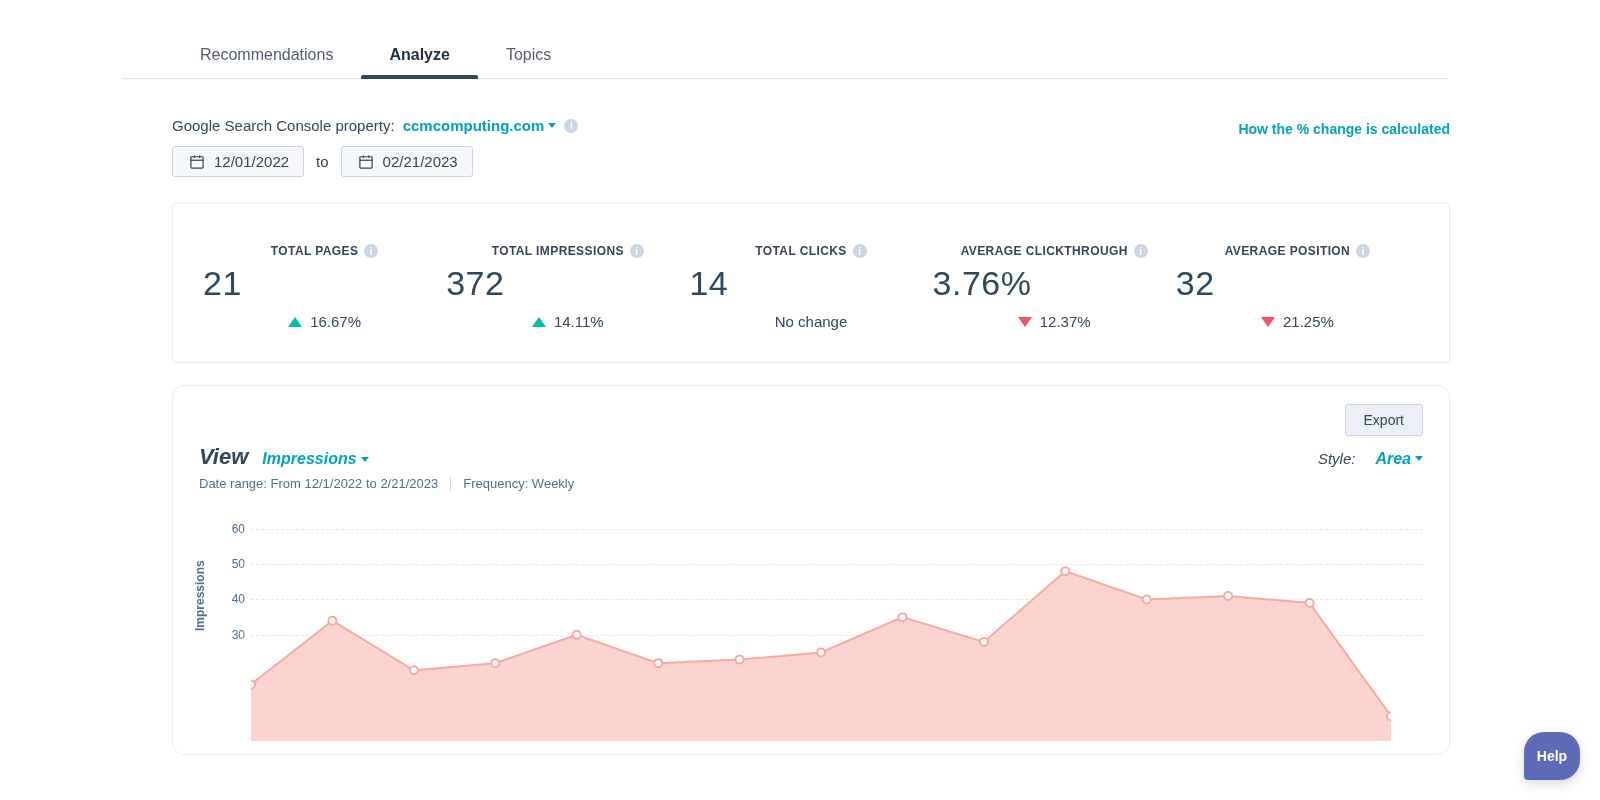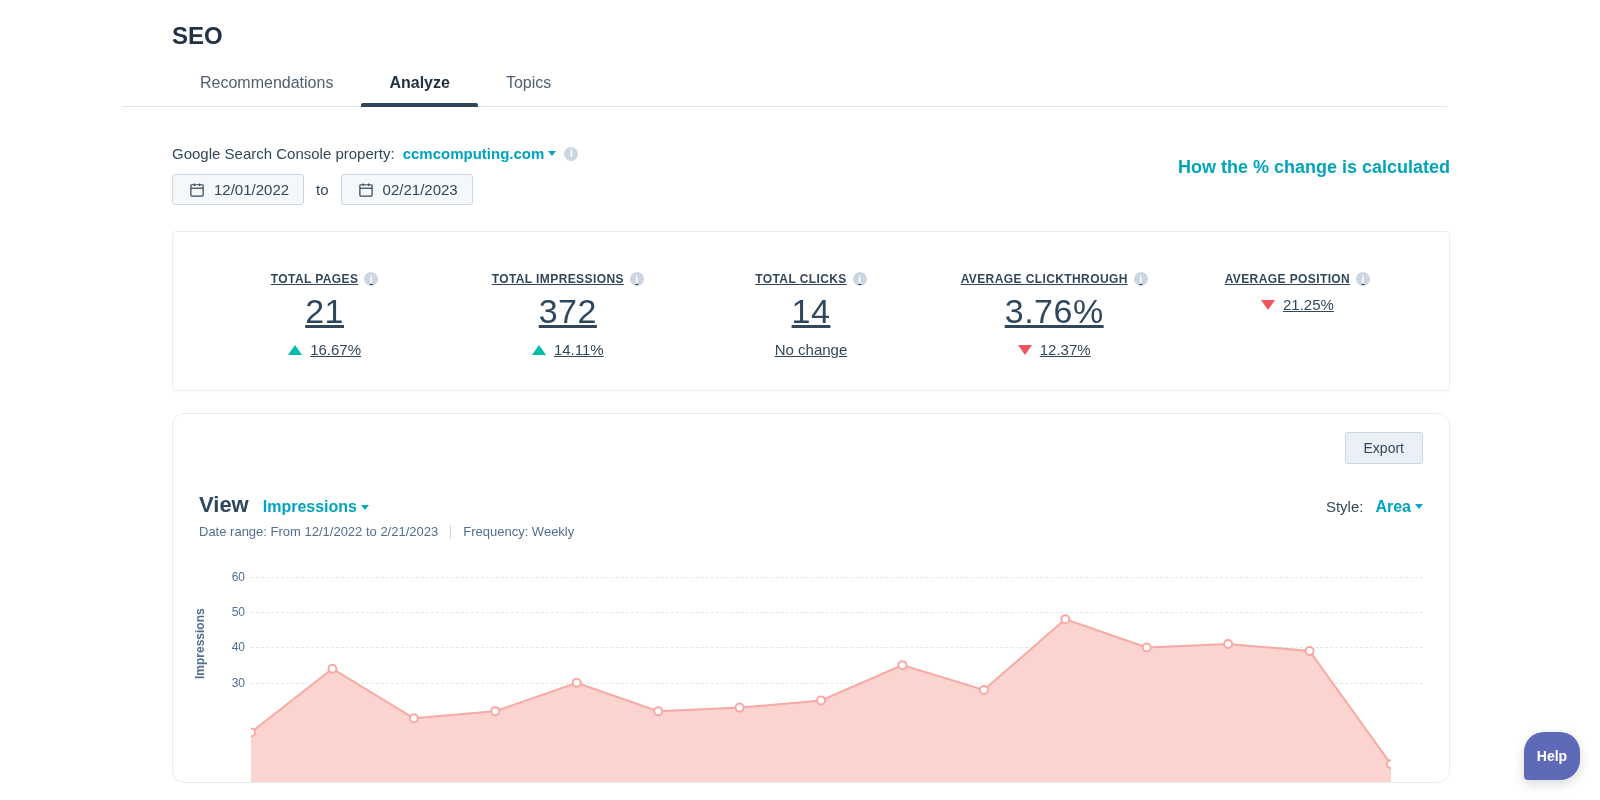--- a/index.html
+++ b/index.html
@@ -9,56 +9,55 @@
 h1.page-title { font-size: 24px; font-weight: 700; color: #213245; }
 .tabs { display:flex; gap:0; margin-top:14px; border-bottom:1px solid #dfe3eb; margin-left:-50px; padding-left:50px; width:1325px;}
 .tab { padding: 10px 28px 14px 28px; font-size:16px; color:#516070; cursor:pointer; position:relative; }
 .tab.active { color:#213245; font-weight:600; }
 .tab.active::after { content:""; position:absolute; left:0; right:0; bottom:-1px; height:4px; background:#2e475d; border-radius:2px 2px 0 0;}
 .content { padding: 38px 150px 0 172px; }
 .topline { display:flex; justify-content:space-between; align-items:flex-start; }
 .gsc-line { font-size:15px; color:#33475b; display:flex; align-items:center; gap:8px;}
 .prop-link { color:#00a4bd; font-weight:600; cursor:pointer; display:inline-flex; align-items:center; gap:4px;}
 .info-circle { width:14px; height:14px; border-radius:50%; background:#cbd6e2; color:#fff; font-size:10px; display:inline-flex; align-items:center; justify-content:center; font-weight:700; cursor:pointer;}
-.how-link { color:#00a4bd; font-weight:600; font-size:18px; cursor:pointer; margin-top:12px;}
+.how-link { color:#00a4bd; font-weight:600; font-size:14px; cursor:pointer; margin-top:4px;}
 .date-row { margin-top:12px; display:flex; align-items:center; gap:12px; }
 .date-pick { border:1px solid #cbd6e2; background:#f5f8fa; padding:6px 14px 6px 17px; border-radius:3px; display:flex; align-items:center; gap:10px; font-size:15px; color:#33475b; cursor:pointer;}
 .cal-icon { width:14px; height:14px; display:inline-block;}
 .to { font-size:15px; color:#33475b;}
 .metrics-card { margin-top:26px; border:1px solid #eaedf0; border-radius:4px; padding:40px 30px 32px 30px; display:flex; justify-content:space-around; background:#fff; box-shadow: 0 1px 2px rgba(0,0,0,0.02);}
-.metric { text-align:center; flex:1;text-decoration:underline; }
+.metric { text-align:left; flex:1; }
 .metric-label { font-size:12px; font-weight:700; letter-spacing:0.4px; color:#33475b; display:flex; align-items:center; justify-content:center; gap:6px;}
 .metric-value { font-size:34px; font-weight:400; color:#2e475d; margin-top:6px; letter-spacing:0.5px;}
 .metric-change { margin-top:10px; font-size:15px; color:#33475b; display:flex; align-items:center; justify-content:center; gap:8px;}
 .tri-up { width:0; height:0; border-left:7px solid transparent; border-right:7px solid transparent; border-bottom:10px solid #00bda5; display:inline-block;}
 .tri-down { width:0; height:0; border-left:7px solid transparent; border-right:7px solid transparent; border-top:10px solid #f2545b; display:inline-block;}
 .chart-card { margin-top:22px; border:1px solid #eaedf0; border-radius:12px; padding:18px 26px 0 26px; background:#fff; position:relative; height:370px; overflow:hidden;}
 .export-btn-wrap { display:flex; justify-content:flex-end; }
 .export-btn { border:1px solid #cbd6e2; background:#eaf0f6; color:#33475b; font-size:14px; padding:7px 18px; border-radius:3px; cursor:pointer;}
-.view-row { display:flex; align-items:baseline; gap:14px; margin-top:28px; justify-content:space-between;}
+.view-row { display:flex; align-items:baseline; gap:14px; margin-top:8px; justify-content:space-between;font-style:italic;}
 .view-left { display:flex; align-items:baseline; gap:14px;}
 .view-title { font-size:22px; font-weight:700; color:#2e475d;}
 .view-select { color:#00a4bd; font-weight:600; font-size:16px; display:inline-flex; align-items:center; gap:4px; cursor:pointer;}
-.style-row { font-size:15px; color:#33475b; display:flex; align-items:center; gap:12px;}
+.style-row { font-size:15px; color:#33475b; display:flex; align-items:center; gap:20px;}
 .meta-row { font-size:13px; color:#516f90; margin-top:6px; display:flex; align-items:center; gap:12px;}
 .meta-sep { width:1px; height:14px; background:#cbd6e2;}
 .chart-area { position:relative; margin-top:20px; height:230px; padding-left:52px;}
 .y-axis-label { position:absolute; left:-6px; top:120px; transform:rotate(-90deg); transform-origin:left top; font-size:12px; color:#516f90; font-weight:600;}
 .y-tick { position:absolute; left:22px; font-size:12px; color:#516f90; width:24px; text-align:right;}
 .grid-line { position:absolute; left:52px; right:0; height:0; border-top:1px dashed #e3e8ee;}
 svg.chartsvg { position:absolute; left:52px; right:0; top:0; height:230px;}
 .help-btn { position:fixed; right:20px; bottom:20px; background:#5e6ab8; color:#fff; width:56px; height:48px; border-radius:20px 20px 20px 4px; display:flex; align-items:center; justify-content:center; font-size:14px; font-weight:600; cursor:pointer; box-shadow:0 4px 12px rgba(0,0,0,0.15);}
 .caret { width:0; height:0; border-left:4px solid transparent; border-right:4px solid transparent; border-top:5px solid currentColor; display:inline-block;}
 </style>
 </head>
 <body>
 
 <div class="page">
   <div class="header-region">
-    <h1 class="page-title">SEO</h1>
     <div class="tabs">
         <div class="tab">Recommendations</div>
         <div class="tab active">Analyze</div>
         <div class="tab">Topics</div>
       </div>
   </div>
 
   <div class="content">
     <div class="topline">
       <div>
@@ -137,20 +136,21 @@
           <div class="metric-change">
             <span class="tri-down"></span>
             <span>12.37%</span>
           </div>
         </div>
         <div class="metric">
           <div class="metric-label">
             <span>AVERAGE POSITION</span>
             <span class="info-circle">i</span>
           </div>
+          <div class="metric-value">32</div>
           <div class="metric-change">
             <span class="tri-down"></span>
             <span>21.25%</span>
           </div>
         </div>
       </div>
 
     <div class="chart-card">
       <div class="export-btn-wrap">
         <button class="export-btn">Export</button>

